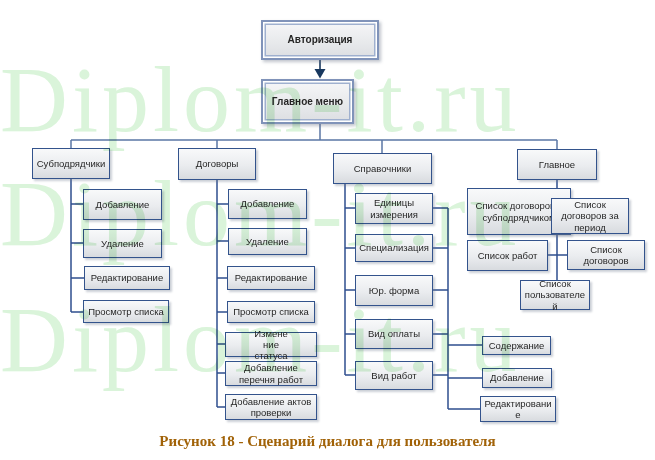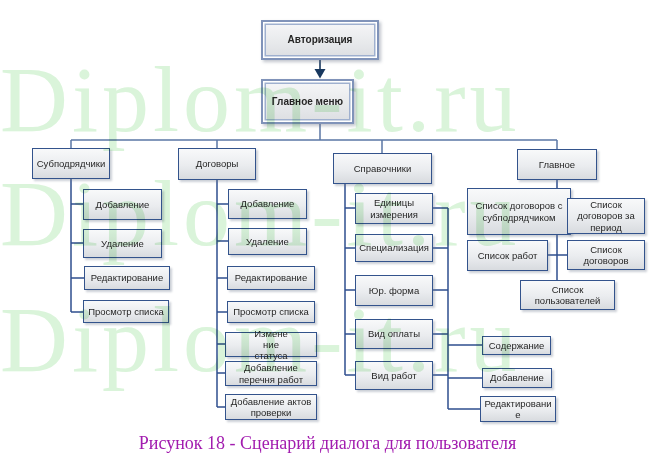--- a/index.html
+++ b/index.html
@@ -14,21 +14,21 @@
         overflow-wrap:break-word;word-break:break-word;
         box-shadow:1.5px 1.5px 2px rgba(110,120,140,0.35);}
   .node--double{border:2px solid #8093b9;font-weight:bold;font-size:10px;
         box-shadow:inset 0 0 0 1.5px #ffffff, inset 0 0 0 3px #9fb0cf,
                    2px 2px 3px rgba(100,110,130,0.4);
         background:linear-gradient(180deg,#f6f6f8 0%,#e8eaec 55%,#dcdee2 100%);}
   .wm{position:absolute;left:0;width:655px;z-index:5;white-space:nowrap;
       font-family:"Liberation Serif",serif;font-size:94px;line-height:1;letter-spacing:4px;
       color:#daf4da;mix-blend-mode:multiply;pointer-events:none;}
   .caption{position:absolute;left:0;top:433px;width:655px;z-index:3;text-align:center;
-      font-family:"Liberation Serif",serif;font-weight:normal;font-size:18px;color:#a21caf;}
+      font-family:"Liberation Serif",serif;font-weight:bold;font-size:15px;color:#a16207;}
 </style>
 </head>
 <body>
 
 <div class="stage">
 
   <svg class="connectors" width="655" height="460">
 
     <path d="M320 60 V70" stroke="#17375e" stroke-width="1.6" fill="none"></path>
     <path d="M314.5 69 L325.5 69 L320 78.5 Z" fill="#17375e" stroke="none"></path>
@@ -72,22 +72,22 @@
   <div class="node" style="left:355px;top:275px;width:78px;height:31px">Юр. форма</div>
   <div class="node" style="left:355px;top:319px;width:78px;height:30px">Вид оплаты</div>
   <div class="node" style="left:355px;top:361px;width:78px;height:29px">Вид работ</div>
 
   <div class="node" style="left:482px;top:336px;width:69px;height:19px">Содержание</div>
   <div class="node" style="left:482px;top:368px;width:70px;height:20px">Добавление</div>
   <div class="node" style="left:480px;top:396px;width:76px;height:26px">Редактирование</div>
 
   <div class="node" style="left:467px;top:188px;width:104px;height:47px">Список договоров с субподрядчиком</div>
   <div class="node" style="left:467px;top:240px;width:81px;height:31px">Список работ</div>
-  <div class="node" style="left:567px;top:198px;width:78px;height:36px">Список договоров за период</div>
+  <div class="node" style="left:551px;top:198px;width:78px;height:36px">Список договоров за период</div>
   <div class="node" style="left:567px;top:240px;width:78px;height:30px">Список договоров</div>
-  <div class="node" style="left:520px;top:280px;width:95px;height:30px">Список пользователей</div>
+  <div class="node" style="left:520px;top:280px;width:70px;height:30px">Список пользователей</div>
 
   <div class="wm" style="top:52px">Diplom-it.ru</div>
   <div class="wm" style="top:166px">Diplom-it.ru</div>
   <div class="wm" style="top:292px">Diplom-it.ru</div>
 
   <div class="caption">Рисунок 18 - Сценарий диалога для пользователя</div>
 </div>
 
 </body></html>

